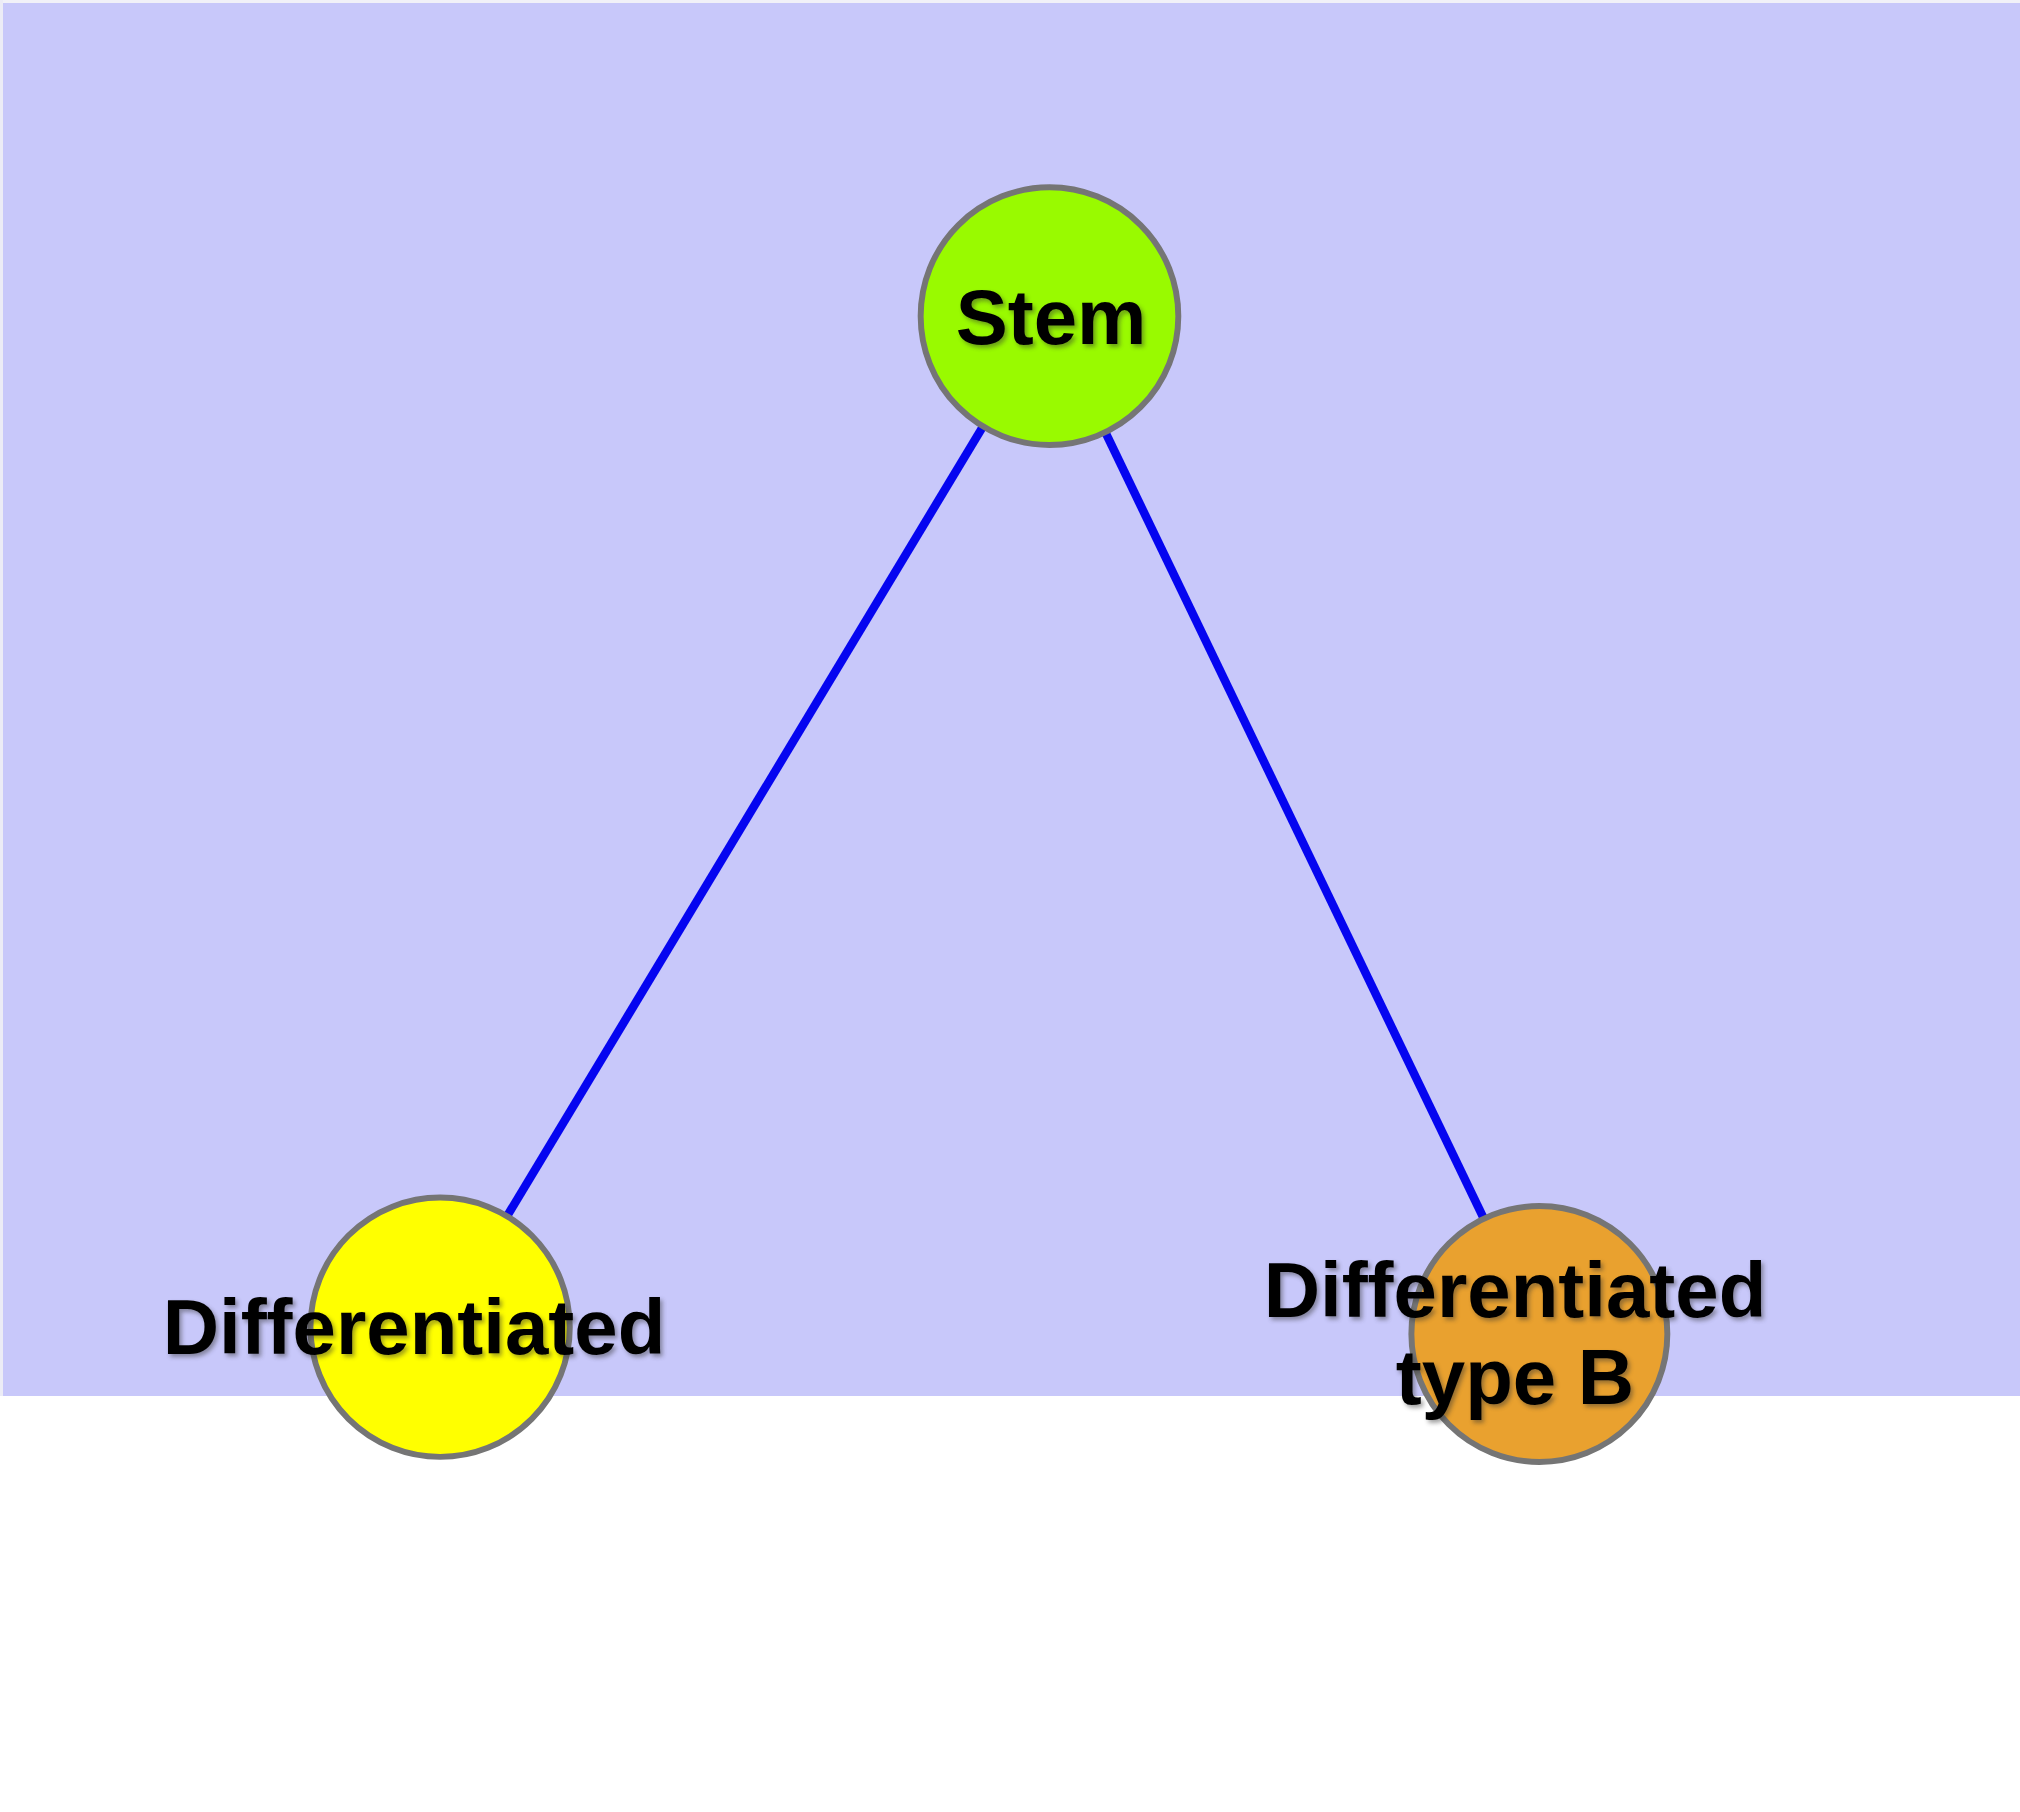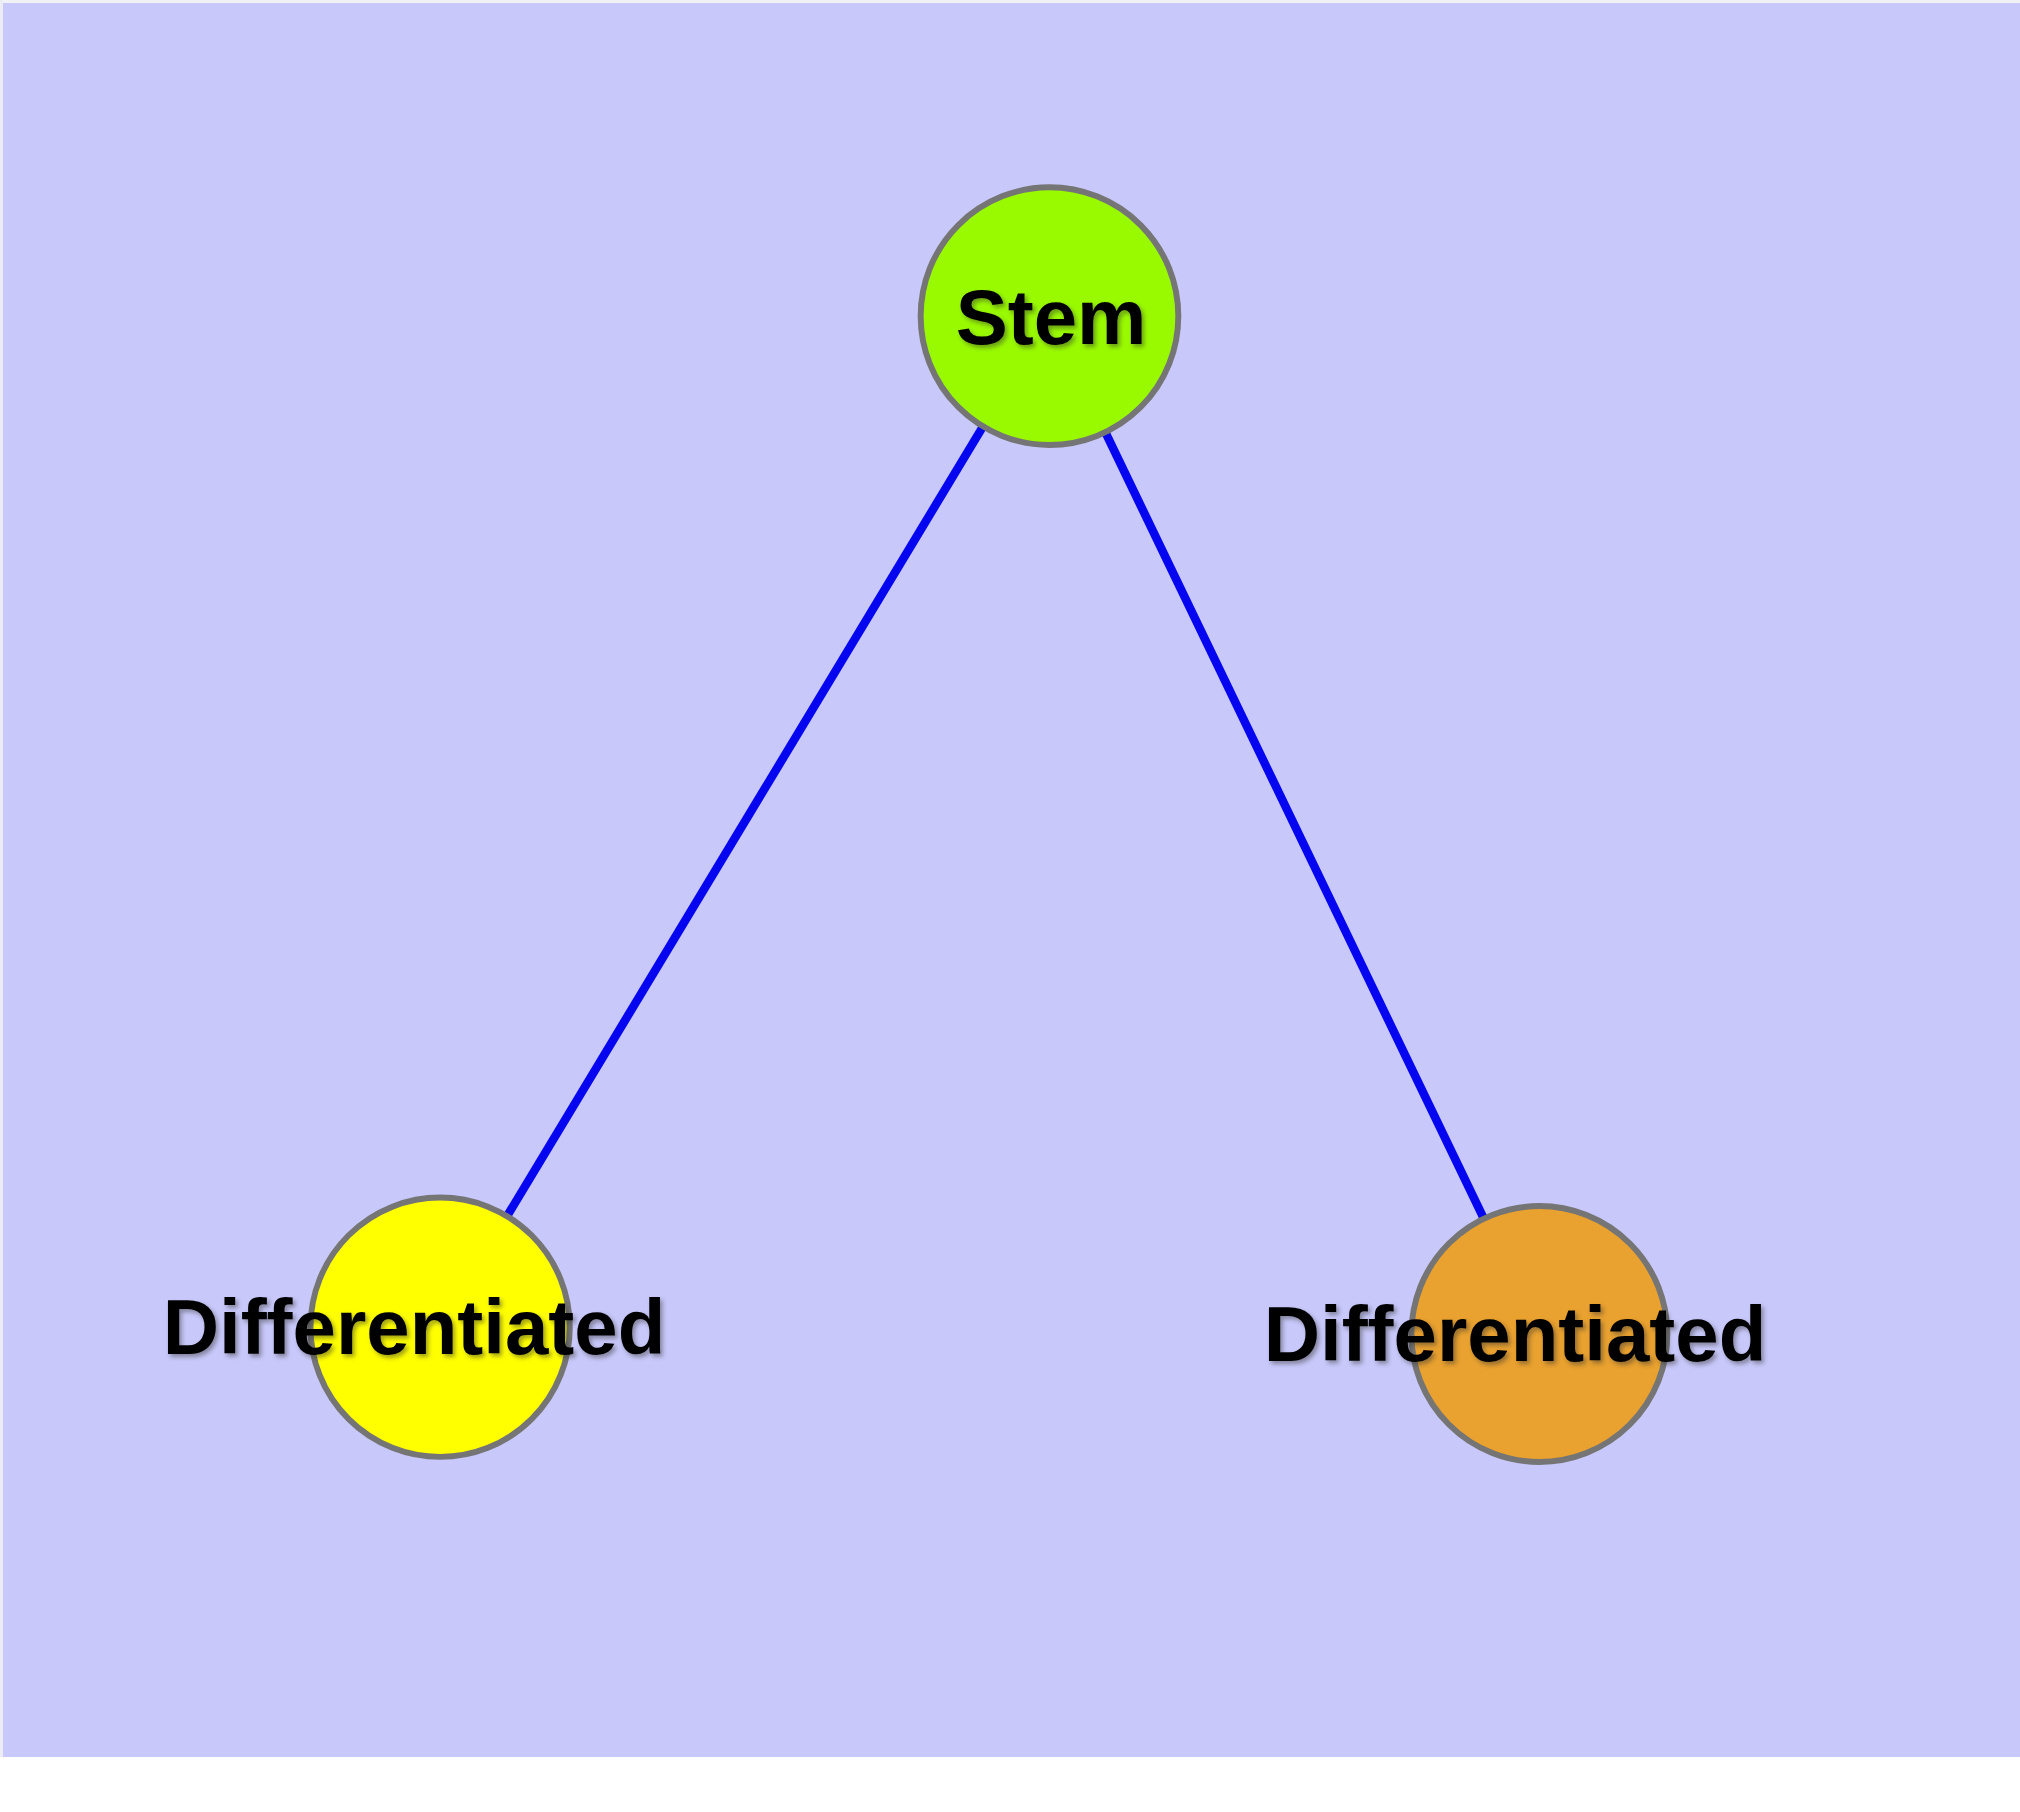--- a/index.html
+++ b/index.html
@@ -8,21 +8,21 @@
   }
   body {
     width: 2021px;
     height: 1812px;
     overflow: hidden;
     font-family: "Liberation Sans", sans-serif;
   }
   .canvas {
     position: relative;
     width: 2021px;
-    height: 1757px;
+    height: 1396px;
     background: #C8C8FA;
   }
   .edge-highlight-top {
     position: absolute;
     left: 0; top: 0;
     width: 100%; height: 2.5px;
     background: #F1F1F8;
   }
   .edge-highlight-left {
     position: absolute;
@@ -74,16 +74,17 @@
   <div class="node-label label-stem">
     <span>Stem</span>
   </div>
 
   <div class="node-label label-type-a">
     <span>Differentiated</span>
   </div>
 
   <div class="node-label label-type-b">
     <span>Differentiated</span>
+    <span>type B</span>
   </div>
 
 </div>
 
 
 </body></html>

